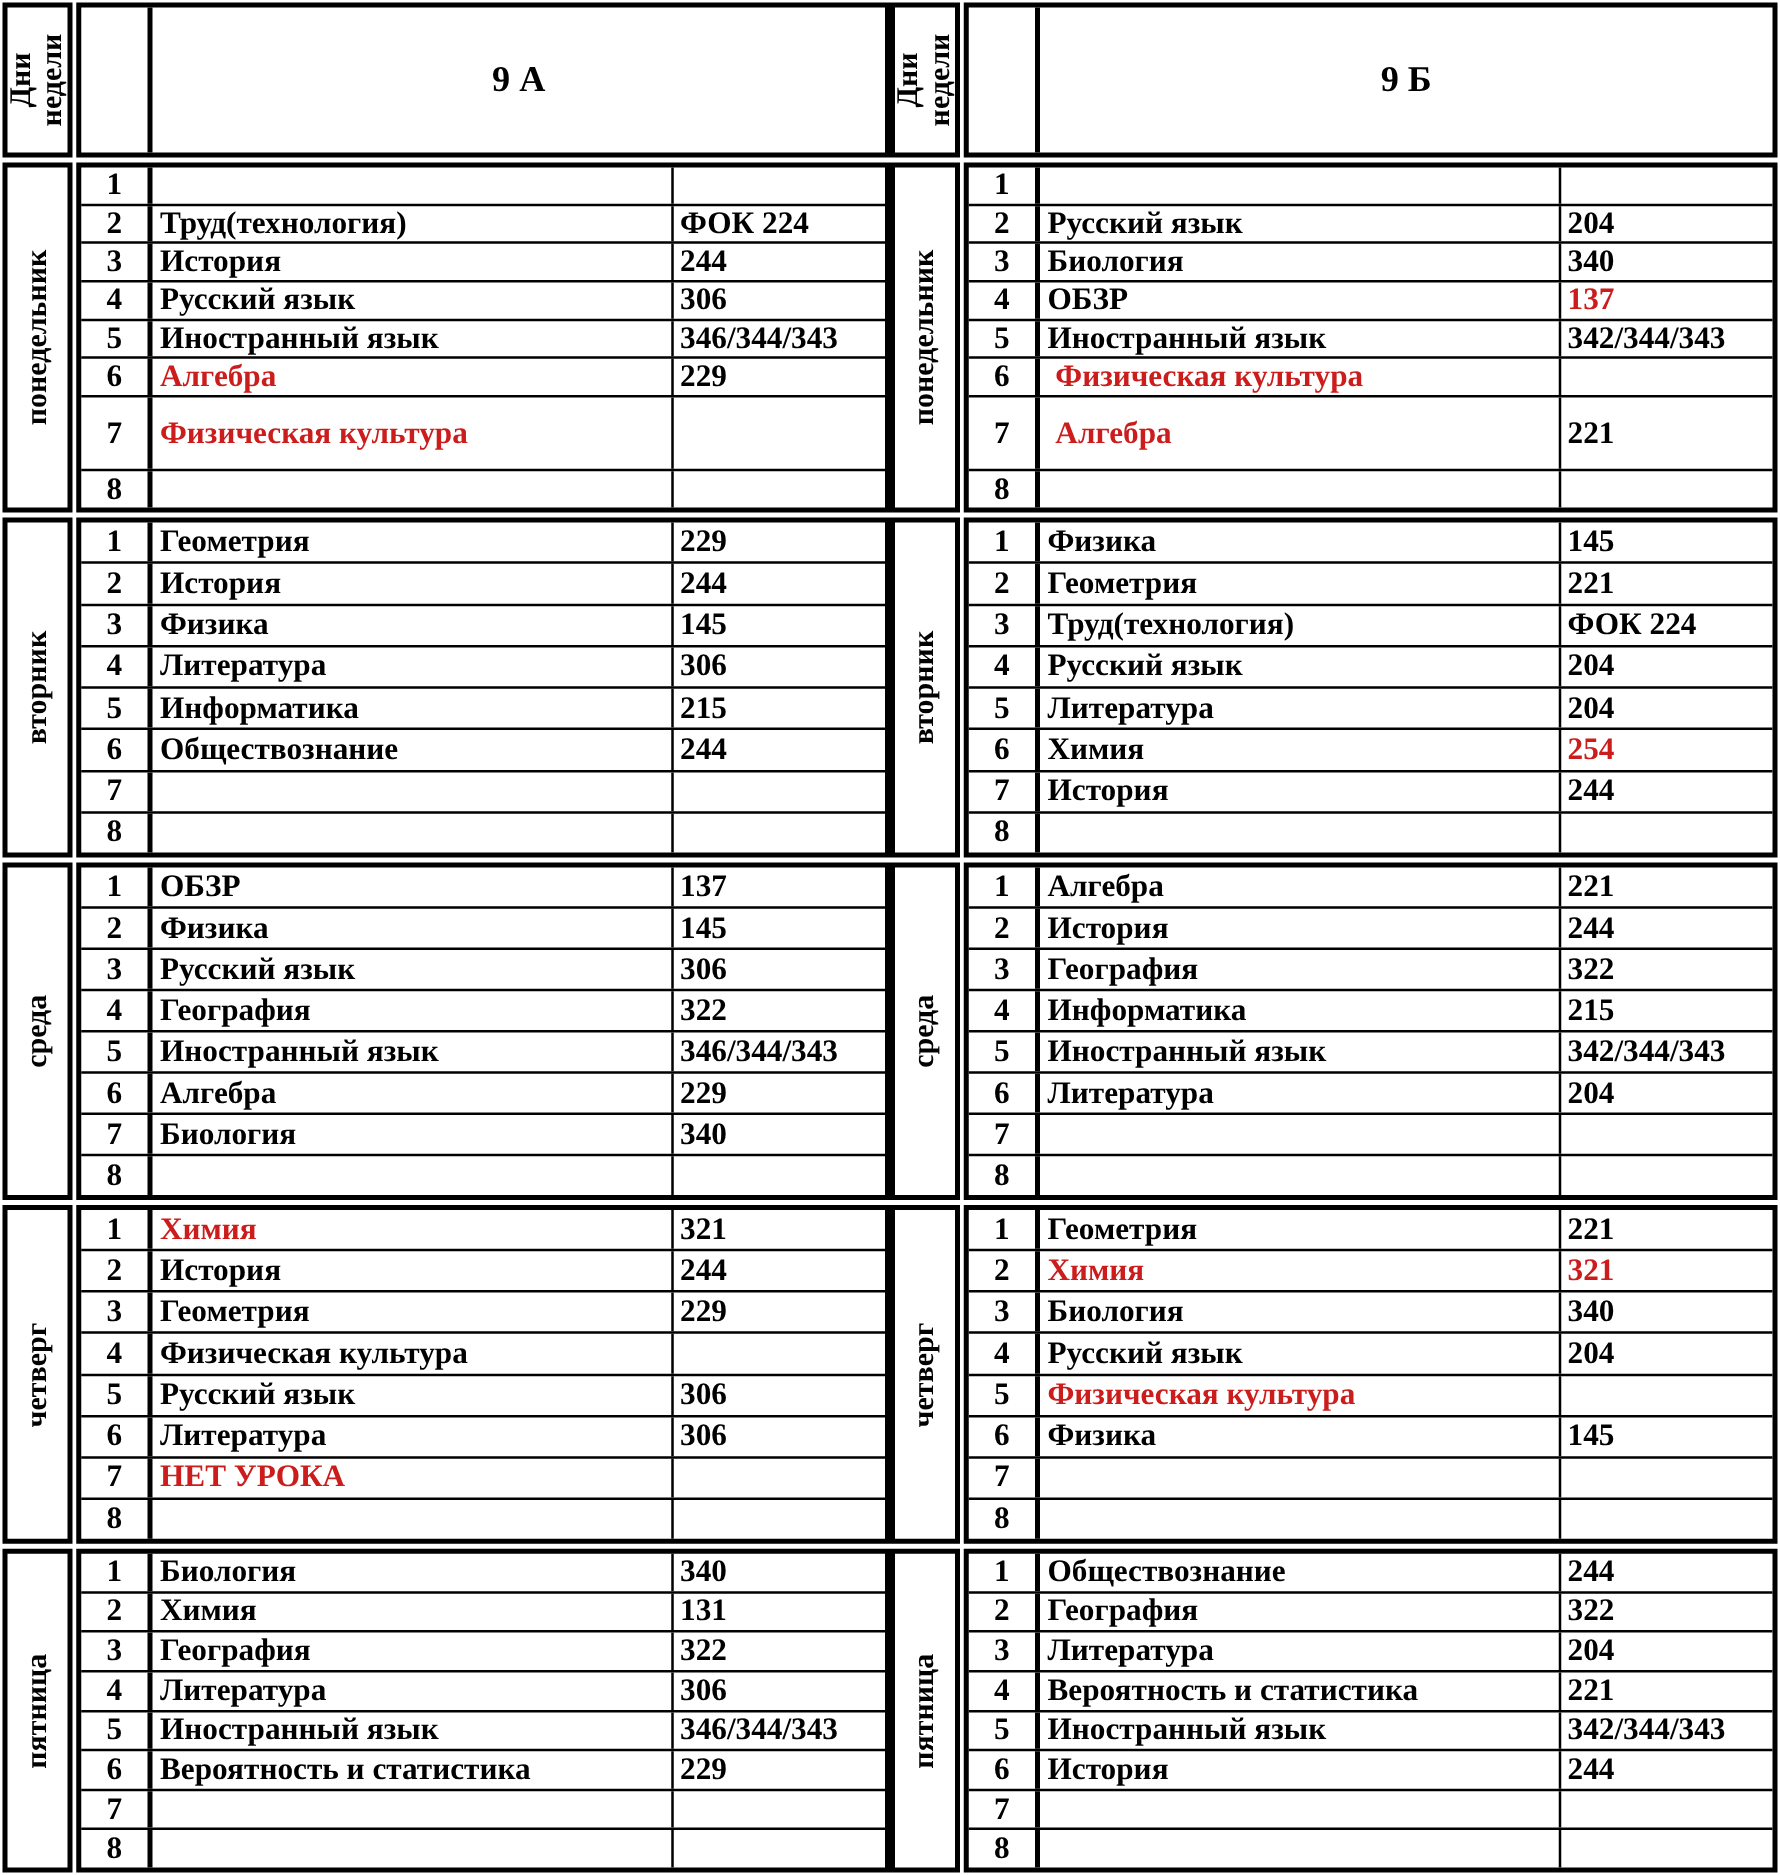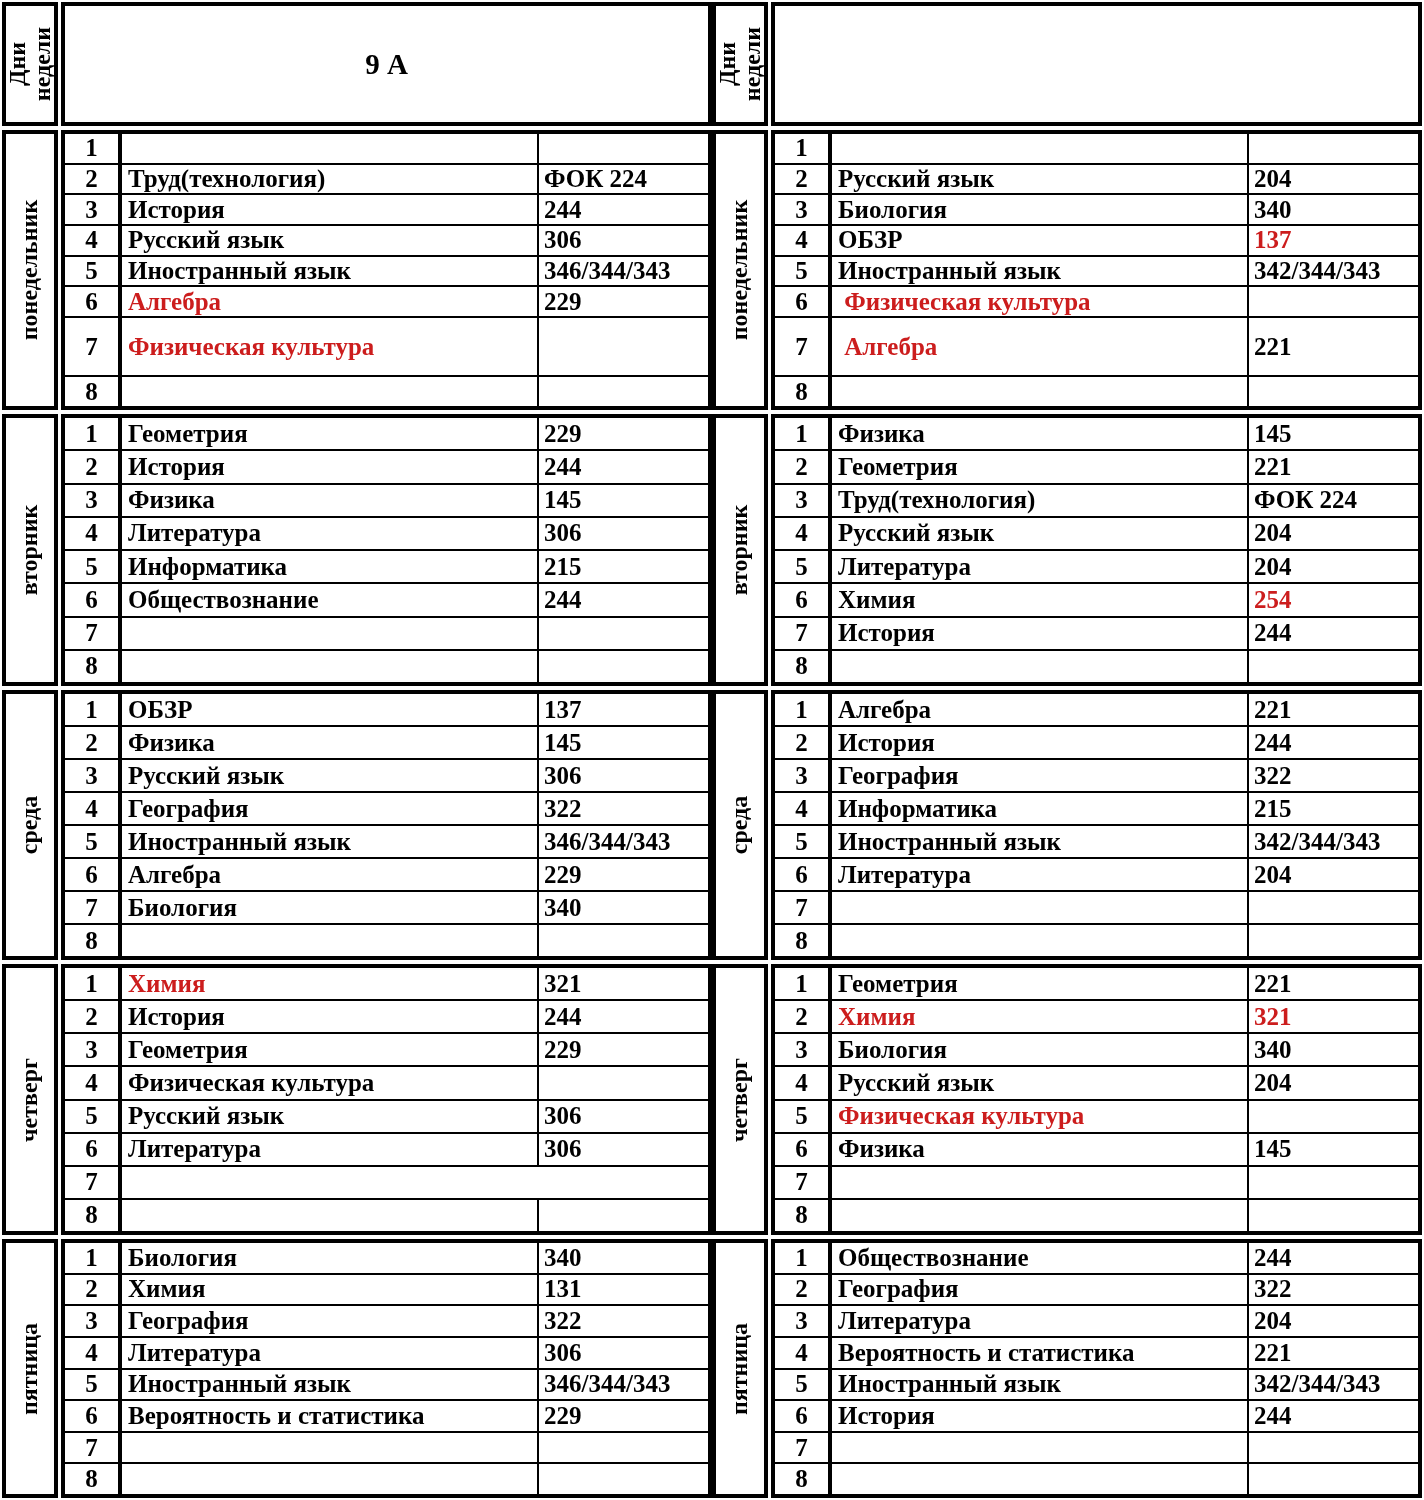--- a/index.html
+++ b/index.html
@@ -25,21 +25,21 @@
   .day-label{
     position:absolute;top:50%;left:50%;
     transform:translate(-50%,-50%) rotate(-90deg);
     white-space:pre;text-align:center;
     font-size:24px;line-height:1.05;
   }
   .rows-box{
     flex:1;border:4px solid #000;box-sizing:border-box;background:#fff;
     display:flex;flex-direction:column;min-width:0;
   }
-  .header-rows{flex-direction:column;}
+  .header-rows{flex-direction:row;}
   .header-num{width:53px;flex:none;border-right:4px solid #000;}
   .class-cell{flex:1;display:flex;align-items:center;justify-content:center;font-size:29px;}
   .row{flex:1;display:flex;min-height:0;}
   .row.tall{flex:2;}
   .row + .row{border-top:2px solid #000;}
   .num-cell{
     width:53px;flex:none;border-right:4px solid #000;
     display:flex;align-items:center;justify-content:center;font-size:25px;
   }
   .subject-cell{
@@ -239,20 +239,21 @@
             <div class="subject-cell">Русский язык</div>
             <div class="room-cell">306</div>
           </div>
           <div class="row">
             <div class="num-cell">6</div>
             <div class="subject-cell">Литература</div>
             <div class="room-cell">306</div>
           </div>
           <div class="row">
             <div class="num-cell">7</div>
+            <div class="subject-cell red">НЕТ УРОКА</div>
             <div class="room-cell"></div>
           </div>
           <div class="row">
             <div class="num-cell">8</div>
             <div class="subject-cell"></div>
             <div class="room-cell"></div>
           </div>
         </div>
       </div>
       <div class="band band-d4">
@@ -304,20 +305,21 @@
       </div>
     </div>
     <div class="half">
       <div class="band band-header">
         <div class="day-box">
           <div class="day-label">Дни
 недели</div>
         </div>
         <div class="rows-box header-rows">
           <div class="header-num"></div>
+          <div class="class-cell">9 Б</div>
         </div>
       </div>
       <div class="band band-d0">
         <div class="day-box">
           <div class="day-label">понедельник</div>
         </div>
         <div class="rows-box">
           <div class="row">
             <div class="num-cell">1</div>
             <div class="subject-cell"></div>

